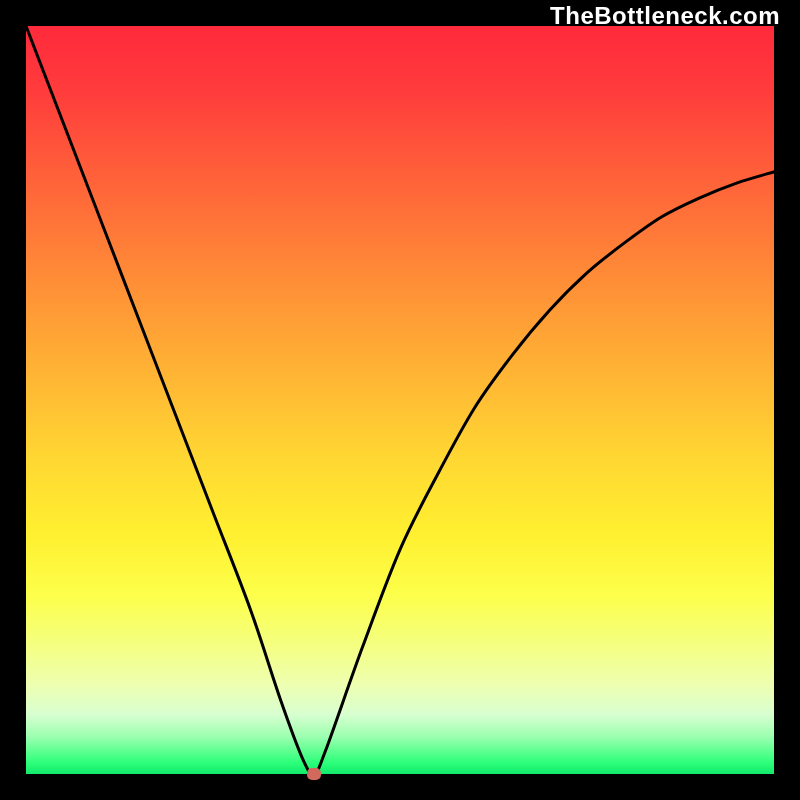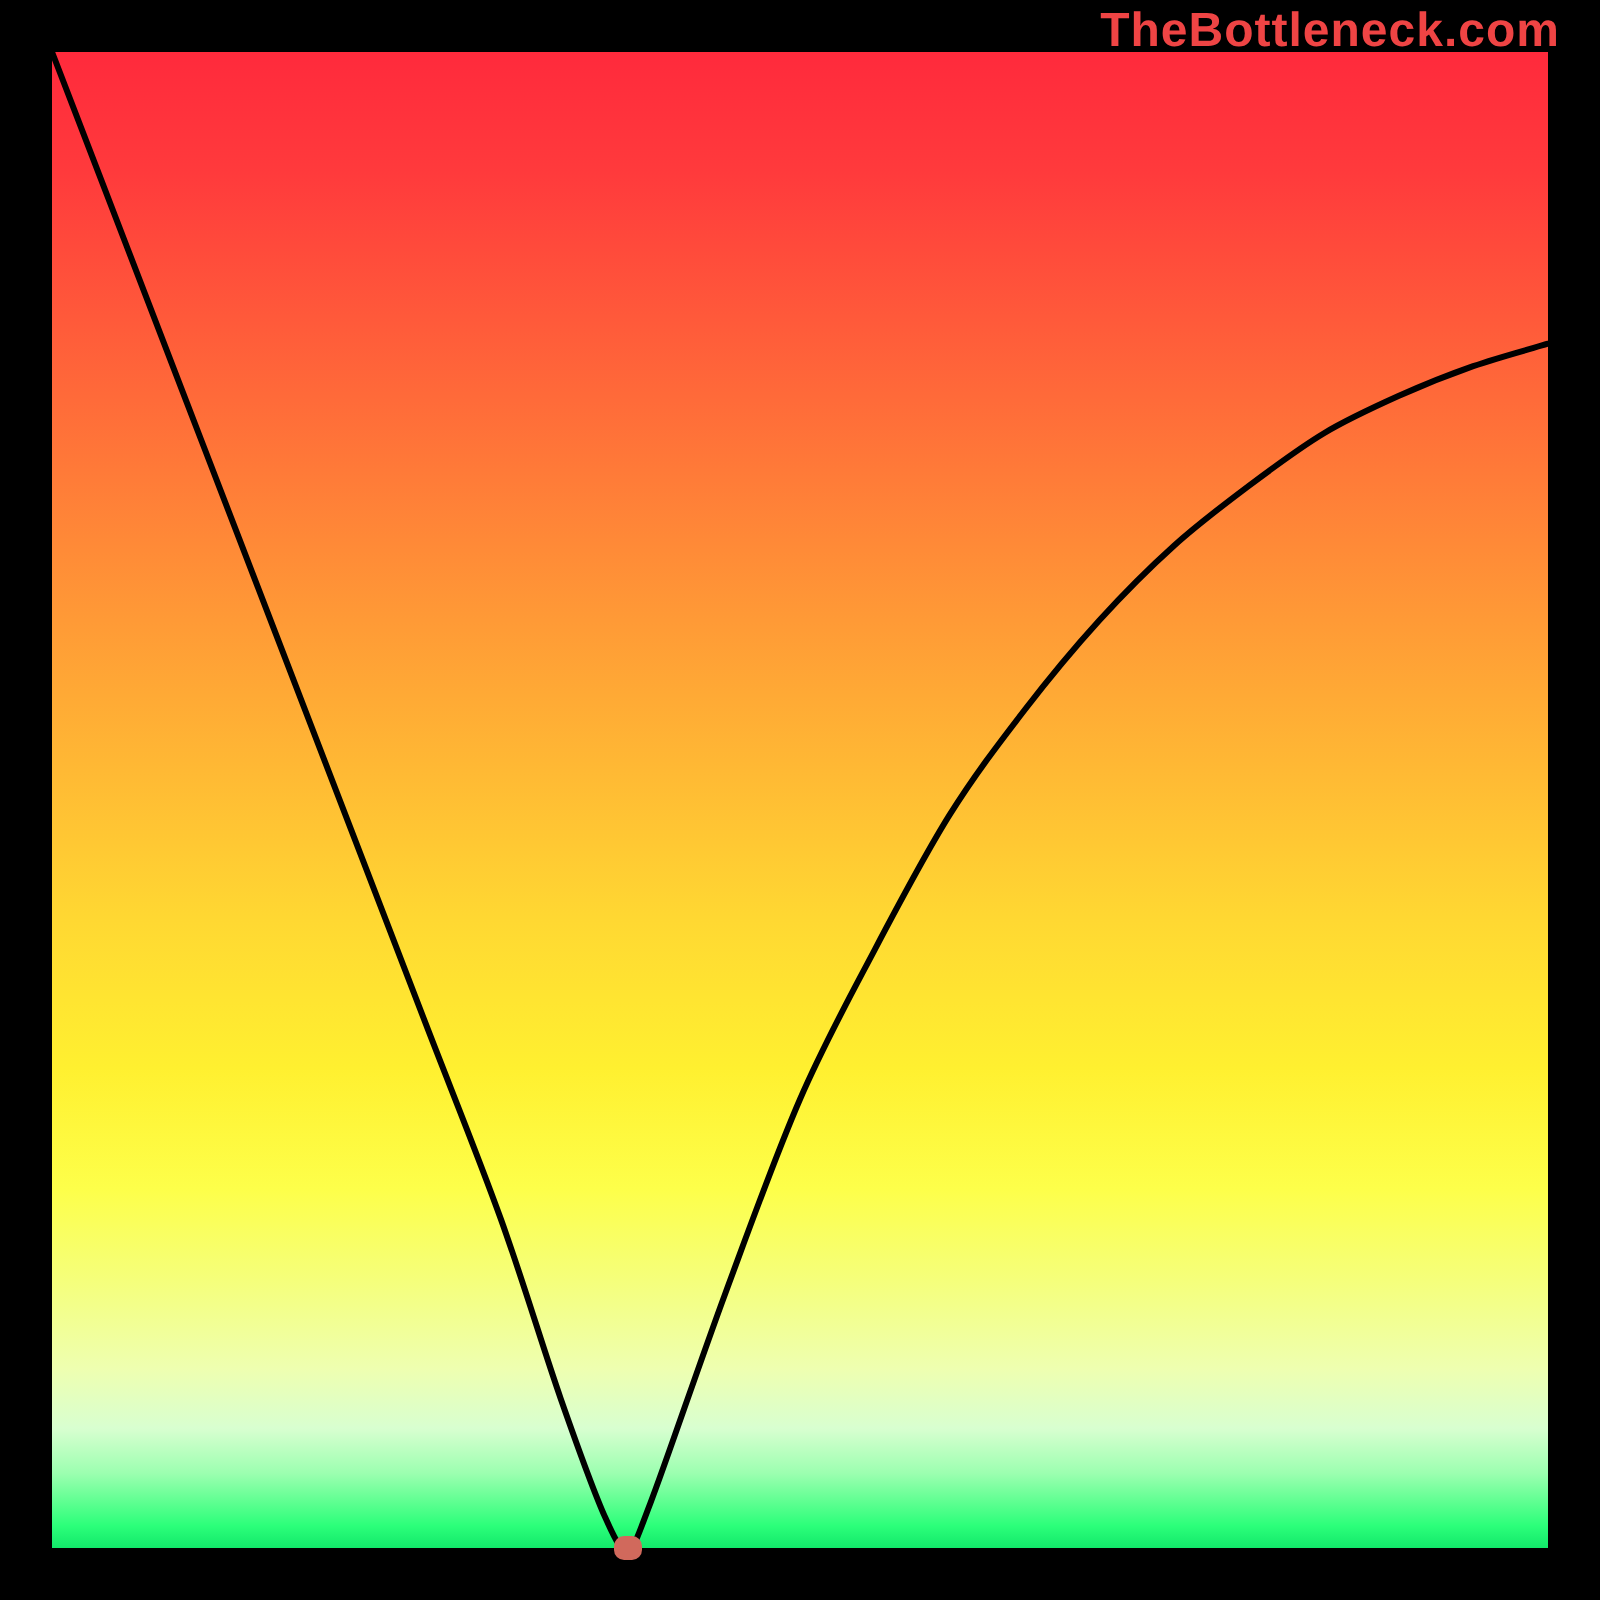--- a/index.html
+++ b/index.html
@@ -10,21 +10,21 @@
     height: 800px;
     background: #000;
   }
   .watermark {
     position: absolute;
     top: 2px;
     right: 20px;
     font-family: Arial, Helvetica, sans-serif;
     font-size: 24px;
     font-weight: bold;
-    color: #ef4444;
+    color: #ffffff;
     letter-spacing: 0.5px;
     z-index: 10;
   }
   .plot-area {
     position: absolute;
     left: 26px;
     top: 26px;
     width: 748px;
     height: 748px;
     background: linear-gradient(to bottom,

